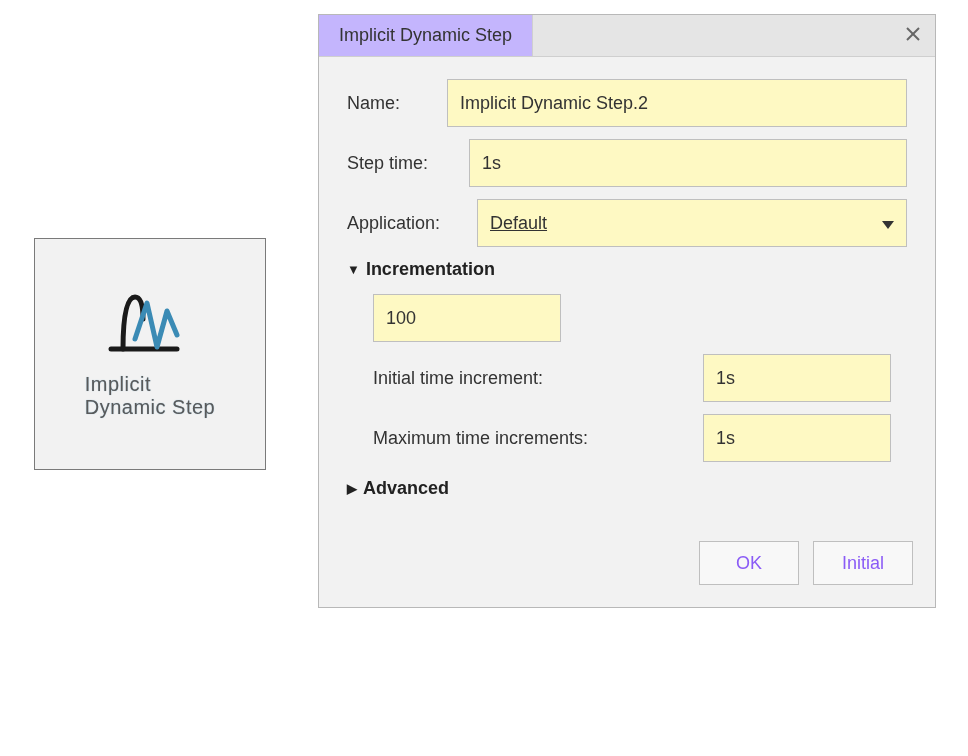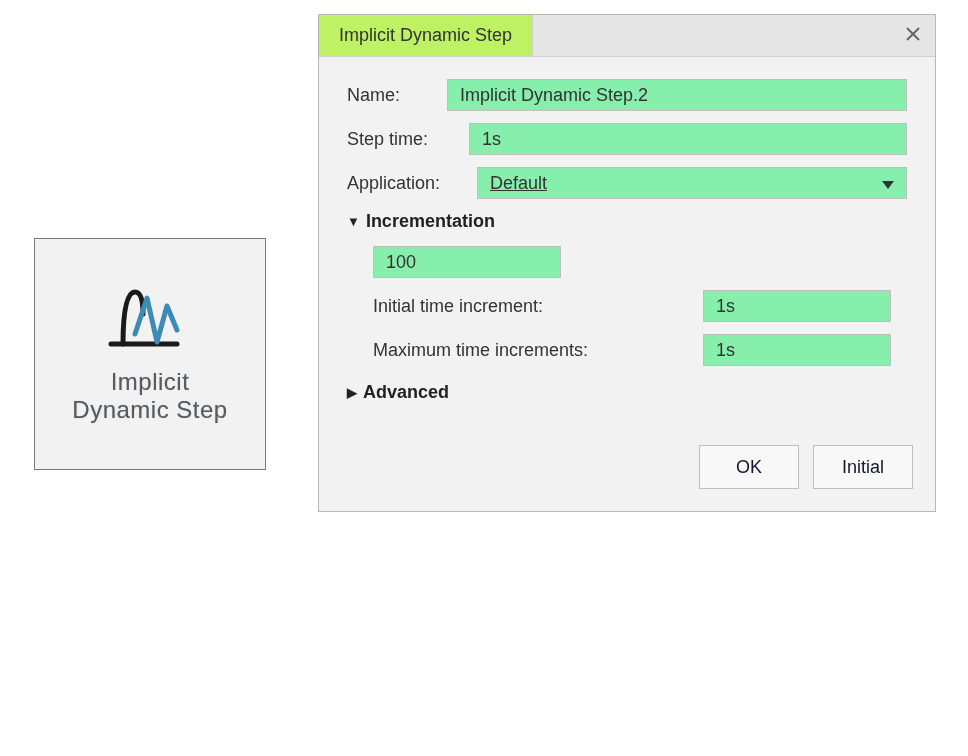--- a/index.html
+++ b/index.html
@@ -28,23 +28,23 @@
     flex-direction: column;
     align-items: center;
     justify-content: center;
     gap: 10px;
   }
   .icon-tile svg {
     width: 90px;
     height: 70px;
   }
   .icon-tile .tile-label {
-    font-size: 24px;
+    font-size: 20px;
     color: #5a5a5a;
-    text-align: center;
+    text-align: left;
     line-height: 1.15;
     letter-spacing: 0.5px;
     text-shadow: 0 0 1px rgba(90,160,200,0.6);
   }
 
   
   .dialog {
     position: absolute;
     left: 318px;
     top: 14px;
@@ -52,21 +52,21 @@
     background: #f2f2f2;
     border: 1px solid #b8b8b8;
   }
   .titlebar {
     display: flex;
     align-items: stretch;
     border-bottom: 1px solid #cfcfcf;
     background: #e5e5e5;
   }
   .tab {
-    background: #bef264;
+    background: #c4b5fd;
     border-right: 1px solid #cfcfcf;
     padding: 10px 20px;
     font-size: 18px;
     color: #333;
   }
   .title-spacer {
     flex: 1;
   }
   .close-btn {
     width: 44px;
@@ -90,22 +90,22 @@
   .form-row > label {
     font-size: 18px;
     color: #333;
   }
   .row-name > label       { width: 100px; }
   .row-steptime > label   { width: 122px; }
   .row-application > label{ width: 130px; }
 
   .text-input, .select {
     flex: 1;
-    height: 32px;
-    background: #86efac;
+    height: 48px;
+    background: #fef9c3;
     border: 1px solid #bfbfbf;
     font-size: 18px;
     color: #333;
     padding: 0 12px;
     outline: none;
   }
   .select {
     display: flex;
     align-items: center;
     justify-content: space-between;
@@ -150,21 +150,21 @@
     gap: 14px;
     padding: 16px 22px 22px 0;
   }
   .btn {
     height: 44px;
     min-width: 100px;
     padding: 0 22px;
     background: #f8f8f8;
     border: 1px solid #bfbfbf;
     font-size: 18px;
-    color: #0f172a;
+    color: #8b5cf6;
     cursor: pointer;
     display: flex;
     align-items: center;
     justify-content: center;
   }
 </style>
 </head>
 <body>
 
 <div class="icon-tile">

